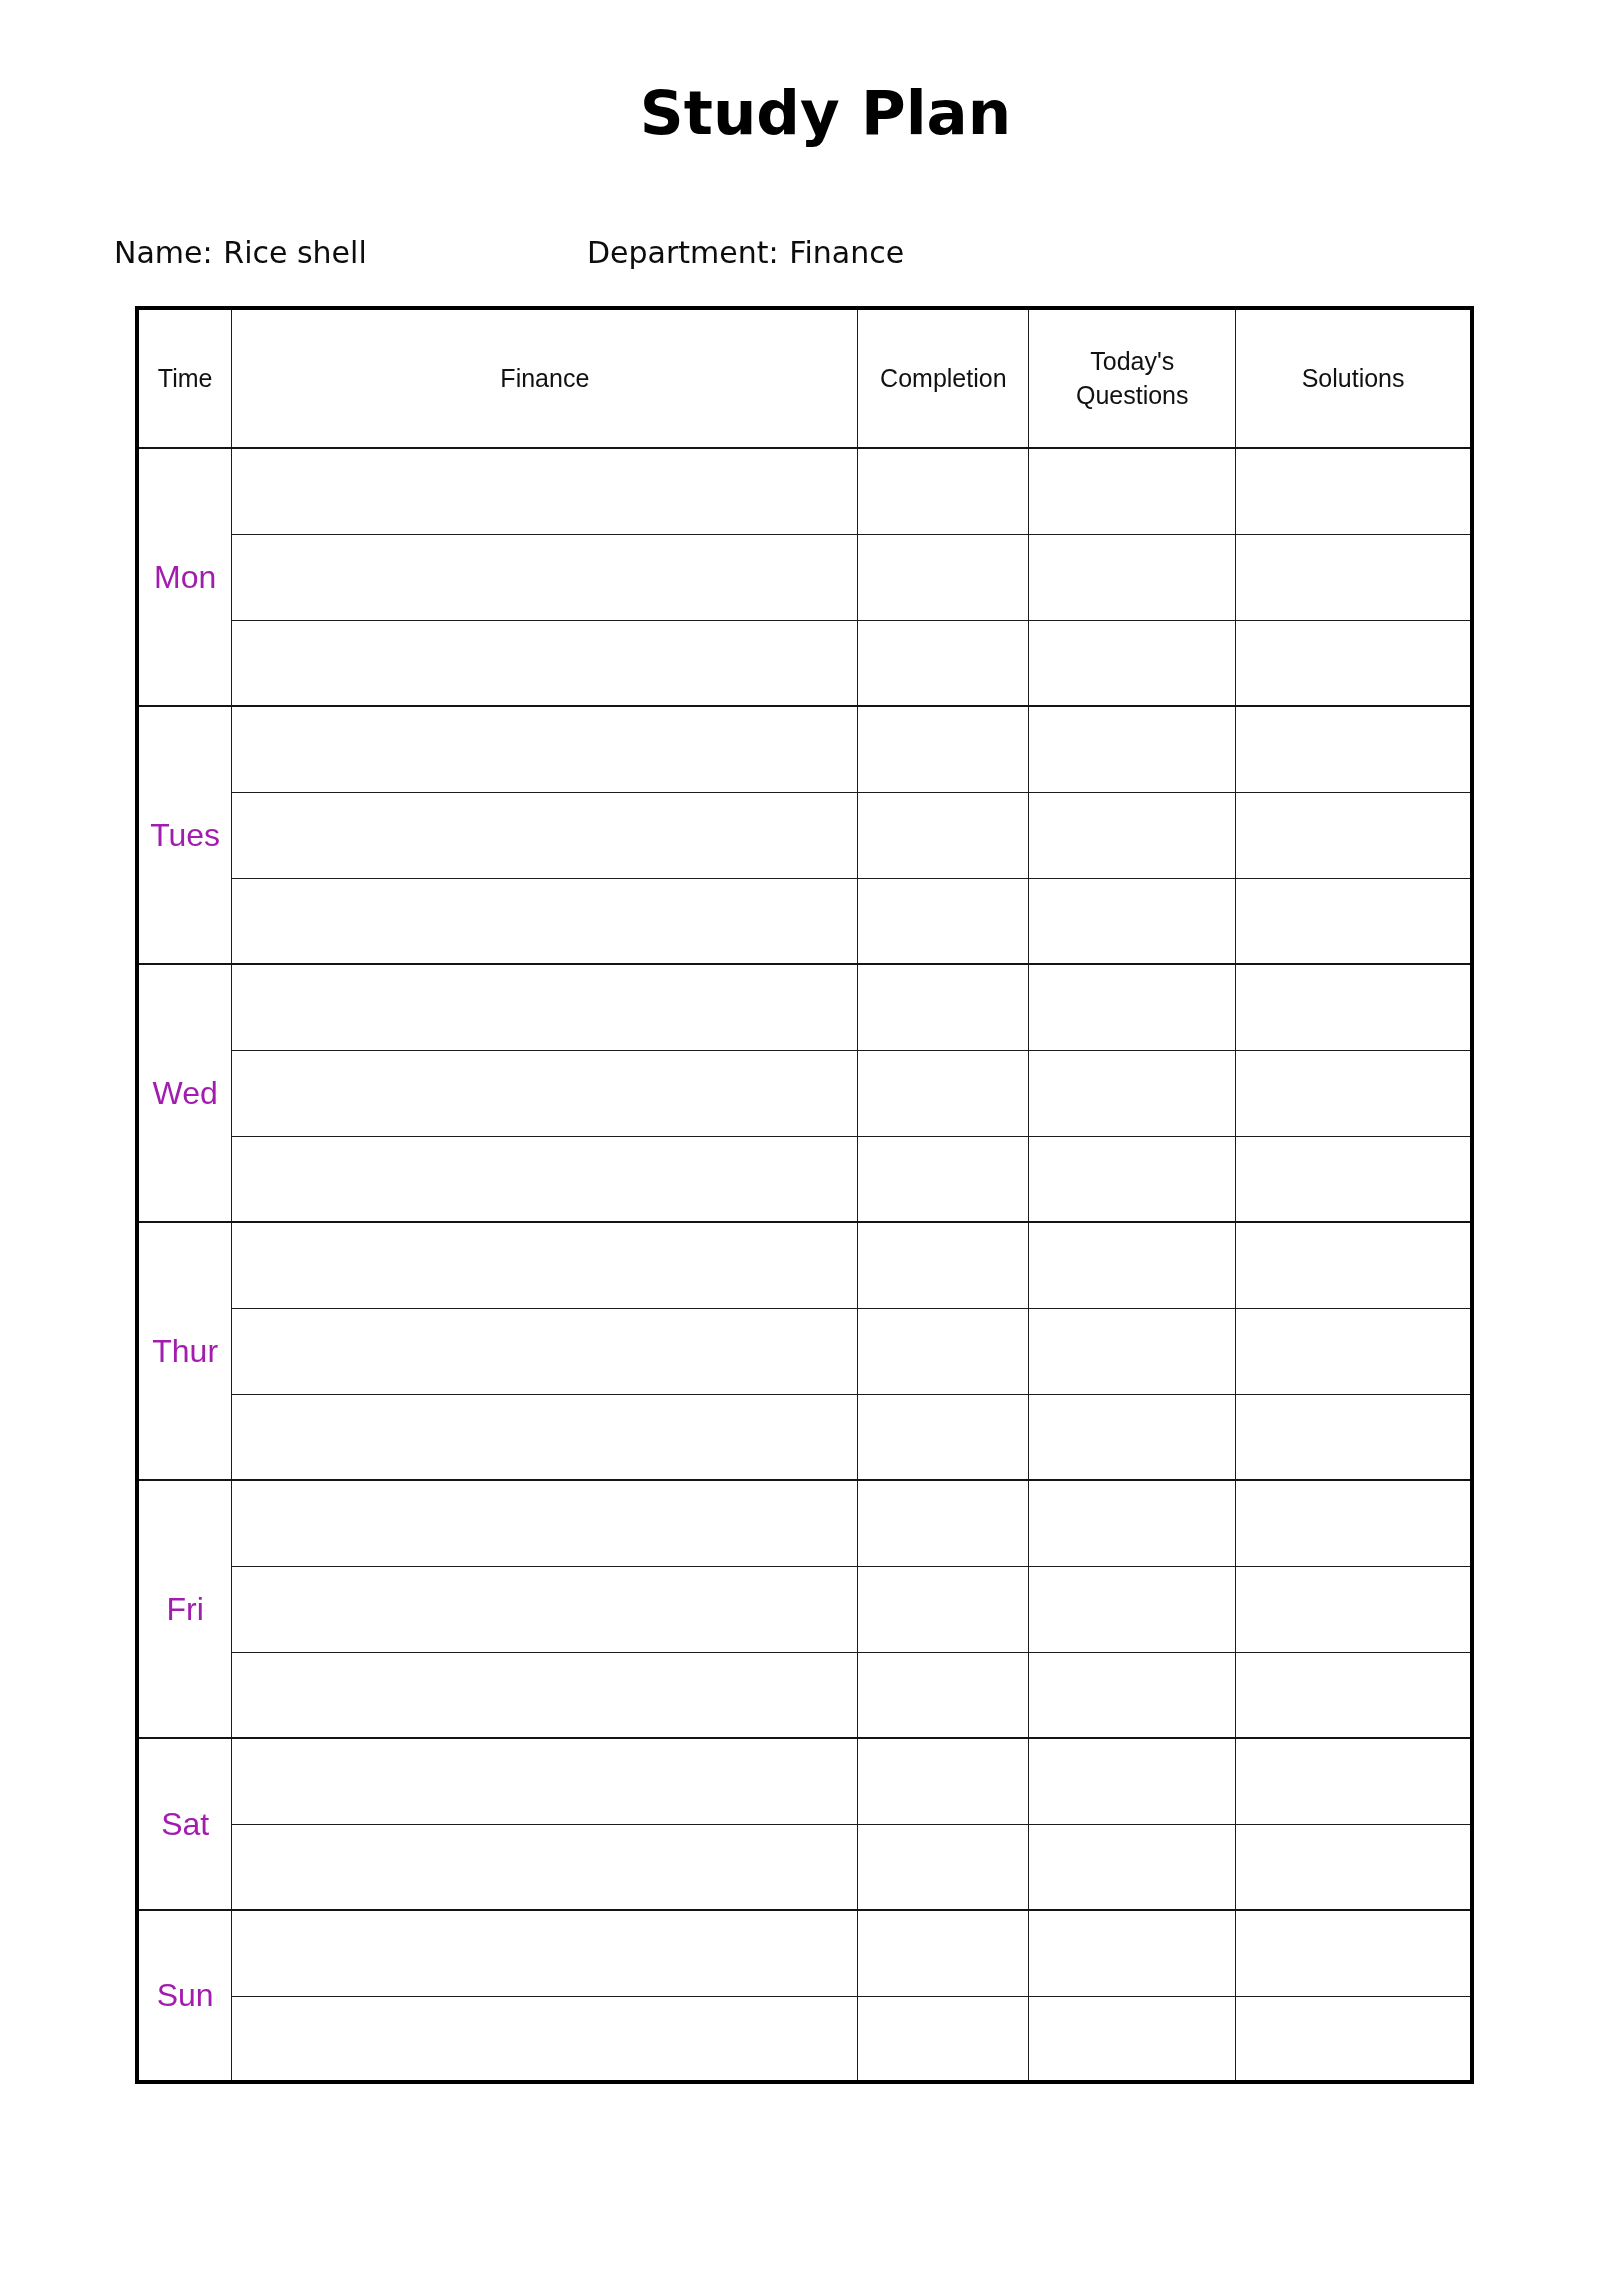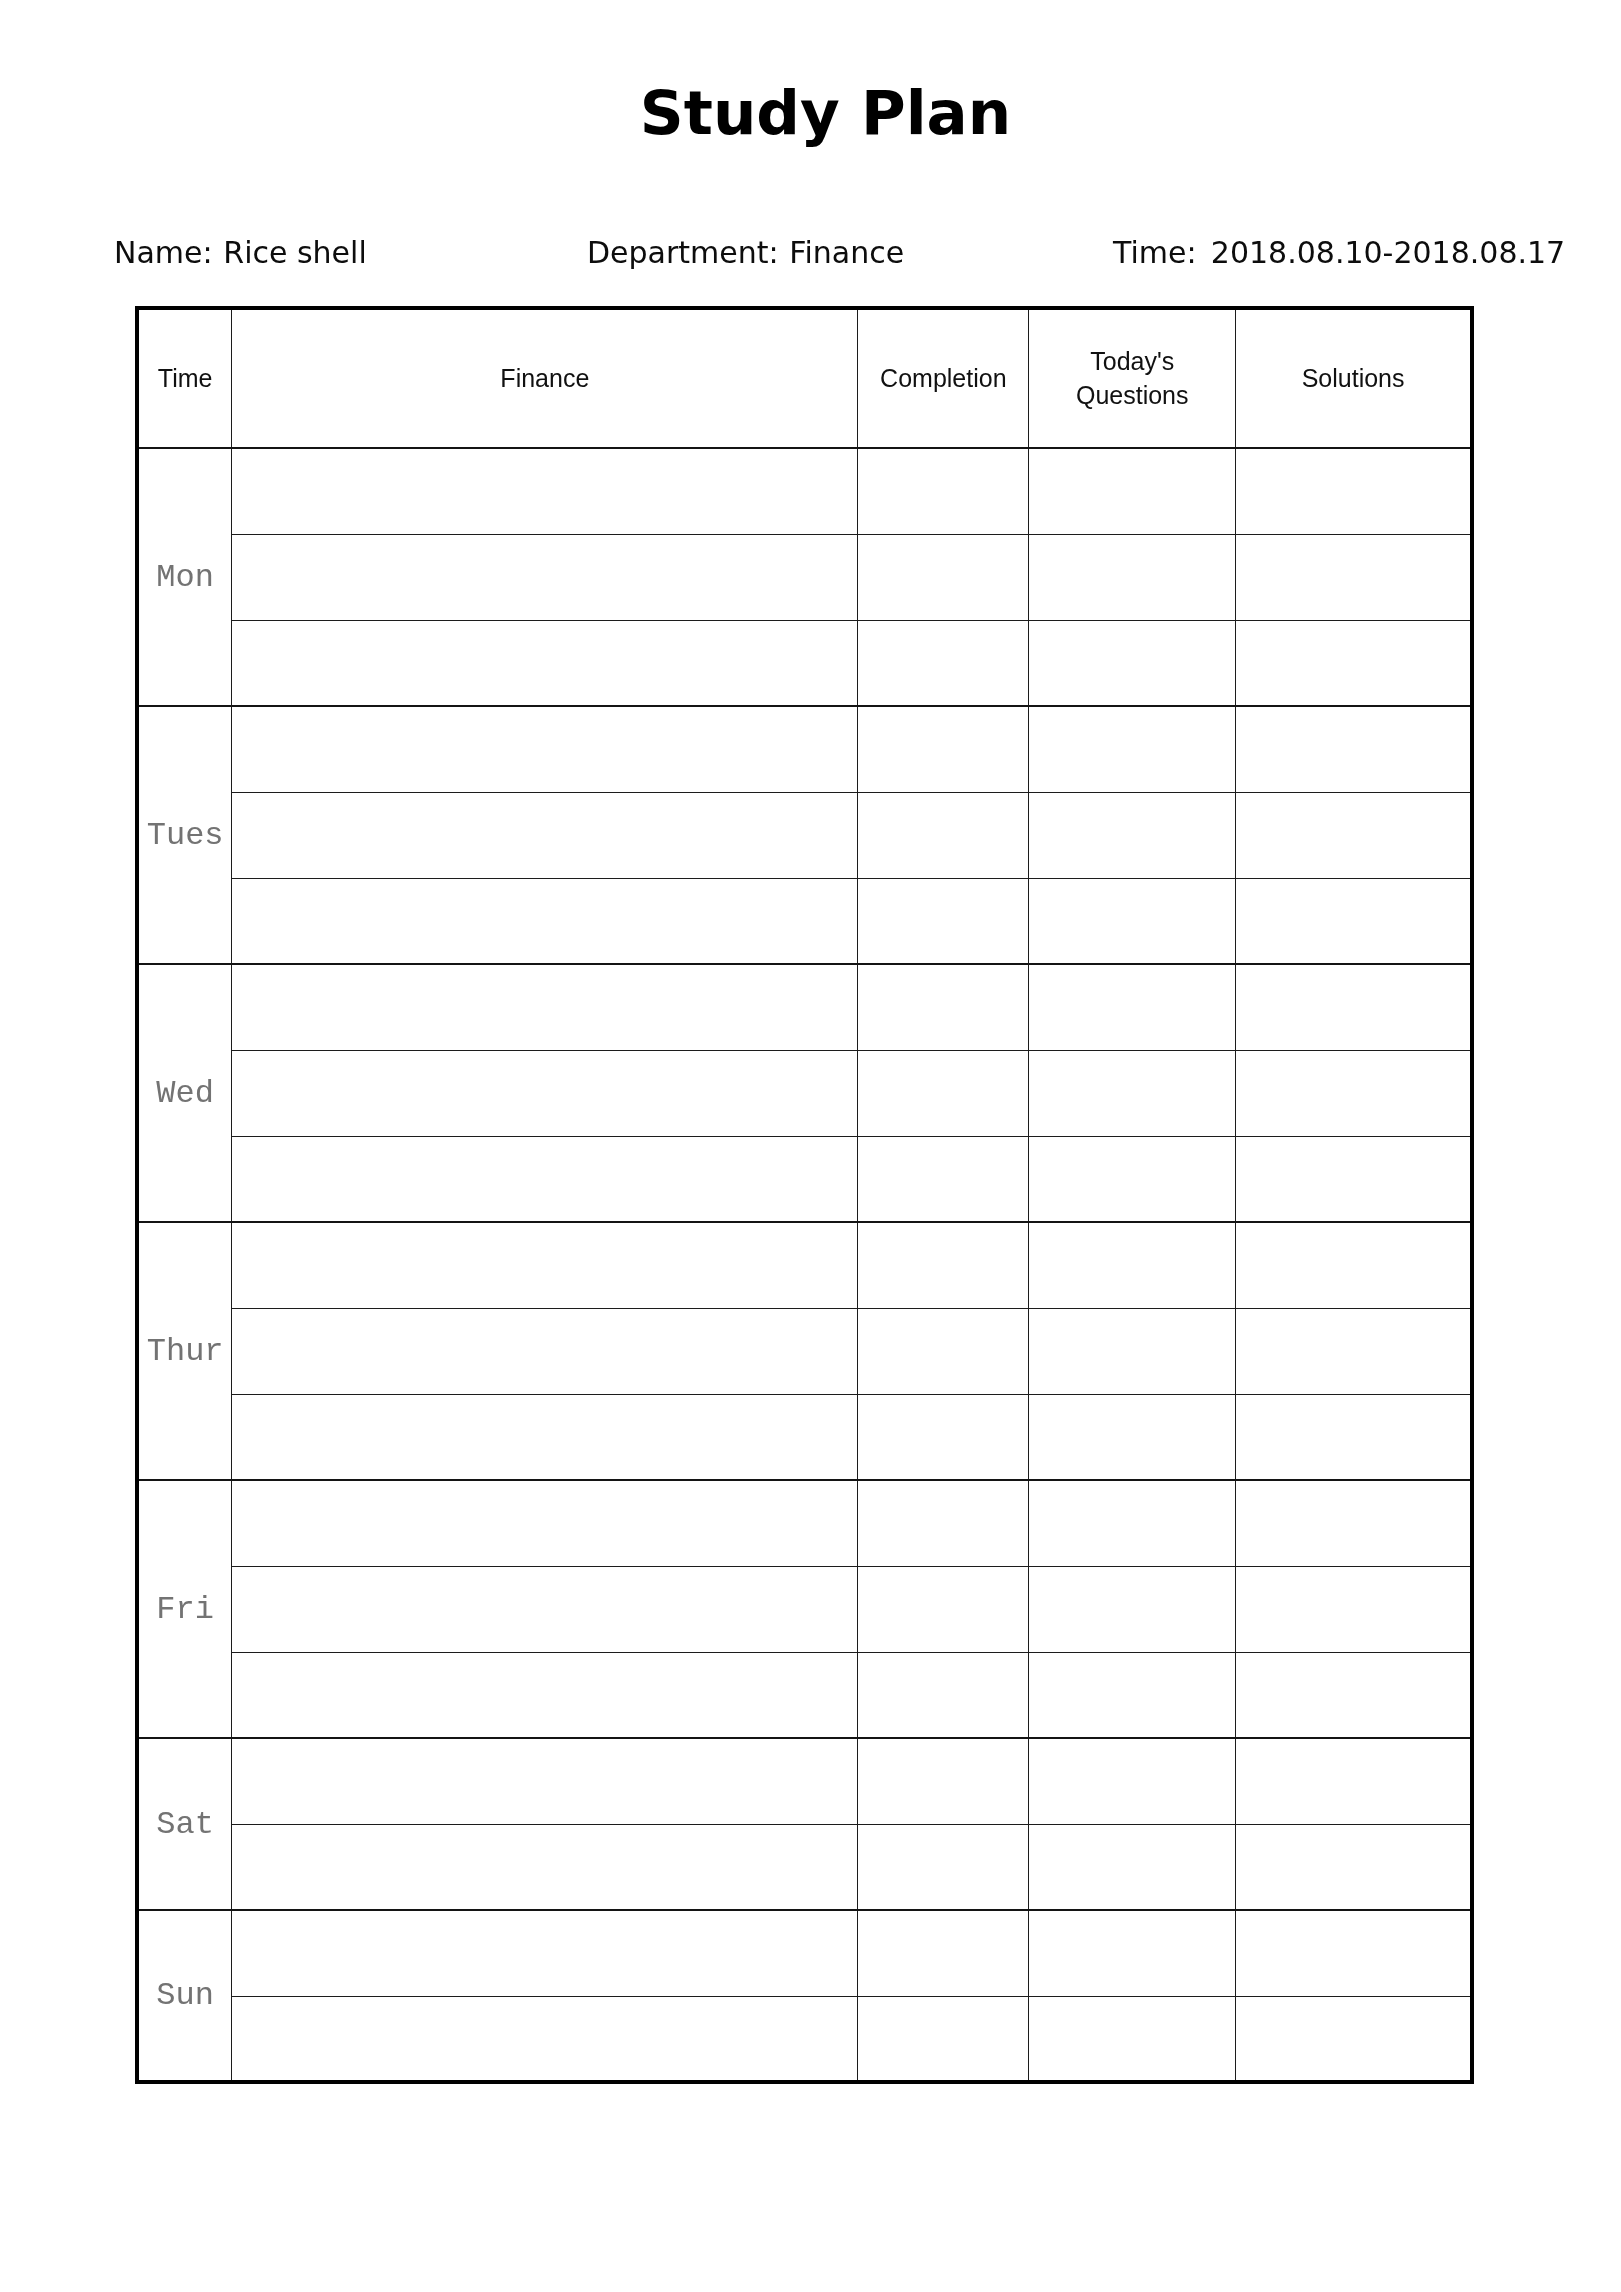--- a/index.html
+++ b/index.html
@@ -73,42 +73,39 @@
   .plan thead th {
     font-family: "Liberation Sans", sans-serif;
     font-weight: 400;
     font-size: 25px;
     color: #111111;
     text-align: center;
     padding: 0 16px;
     line-height: 1.35;
   }
   .plan td.day {
-    font-family: Liberation Mono, monospace;
+    font-family: Liberation Sans, sans-serif;
     font-size: 32px;
-    color: #737373;
+    color: #a21caf;
     text-align: center;
   }
   .plan tr.day-first th,
   .plan tr.day-first td { border-top: 2.7px solid #141414; }
 </style>
 </head>
 <body>
 
 <h1 class="doc-title">Study Plan</h1>
 
 <div class="info-row">
   <div class="info-item info-name">
     <span>Name:</span><span class="val">Rice shell</span>
   </div>
   <div class="info-item info-dept">
     <span>Department:</span><span class="val">Finance</span>
-  </div>
-  <div class="info-item info-time">
-    <span>Time:</span><span class="val">2018.08.10-2018.08.17</span>
   </div>
 </div>
 
 <table class="plan">
   <colgroup>
     <col style="width:7.1%">
     <col style="width:46.9%">
     <col style="width:12.8%">
     <col style="width:15.5%">
     <col style="width:17.7%">

